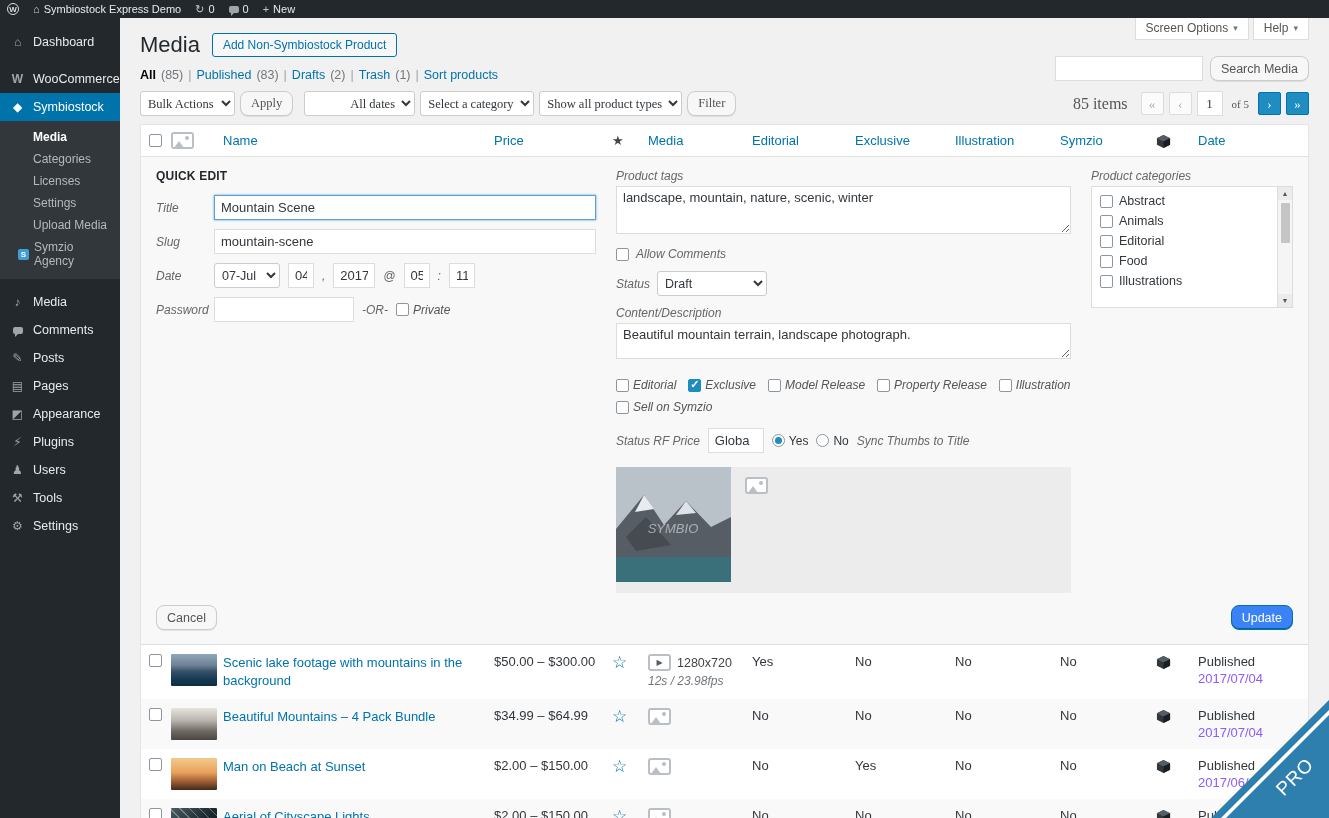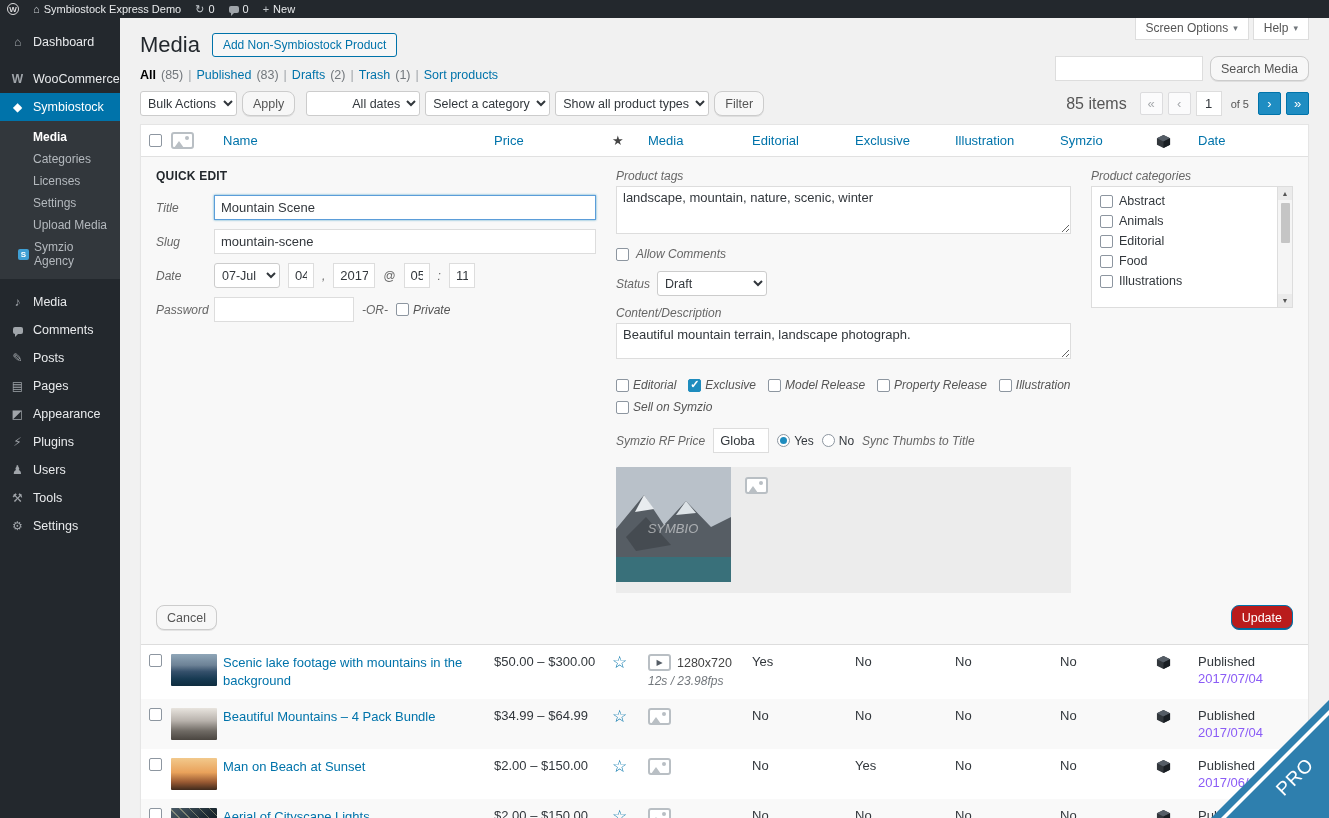--- a/index.html
+++ b/index.html
@@ -25,21 +25,21 @@
   .submenu-item { padding:4px 6px 4px 33px; color:#b4b9be; font-size:12px; cursor:pointer; display:flex; gap:5px; align-items:center; }
   .submenu-item.current { color:#fff; font-weight:bold; }
   .submenu-item.with-badge { padding-left:18px; }
   .symzio-badge { width:11px; height:11px; background:#3f9fd4; color:#fff; font-size:8px; font-weight:bold; display:inline-flex; align-items:center; justify-content:center; border-radius:2px; flex:none; }
 
   
   select { font-family:inherit; font-size:12.5px; color:#32373c; height:25px; border:1px solid #ccc; background:#fff; border-radius:3px; padding:0 3px; cursor:pointer; }
   input[type=text] { font-family:inherit; font-size:13px; color:#32373c; border:1px solid #ddd; background:#fff; padding:2px 6px; height:25px; }
   textarea { font-family:inherit; font-size:13px; color:#32373c; border:1px solid #ddd; background:#fff; padding:3px 6px; width:100%; resize:vertical; }
   .btn { font-family:inherit; display:inline-flex; align-items:center; justify-content:center; padding:0 10px; height:25px; background:#f7f7f7; border:1px solid #ccc; border-radius:8px; color:#555; font-size:12.5px; cursor:pointer; box-shadow:0 1px 0 rgba(0,0,0,.08); }
-  .btn-primary { background:#b91c1c; border-color:#0073aa; color:#fff; box-shadow:inset 0 -1px 0 #006799; }
+  .btn-primary { background:#3b82f6; border-color:#0073aa; color:#fff; box-shadow:inset 0 -1px 0 #006799; }
   input[type=checkbox], input[type=radio] { -webkit-appearance:none; appearance:none; width:13px; height:13px; border:1px solid #8d96a0; background:#fff; margin:0; position:relative; cursor:pointer; flex:none; border-radius:2px; }
   input[type=radio] { border-radius:50%; }
   input[type=checkbox]:checked { background:#1e8cbe; border-color:#1e8cbe; }
   input[type=checkbox]:checked::before { content:"\2713"; position:absolute; top:-2px; left:1px; color:#fff; font-size:11px; font-weight:bold; }
   input[type=radio]:checked::before { content:""; position:absolute; top:2px; left:2px; width:7px; height:7px; border-radius:50%; background:#1e8cbe; }
 
   
   #main { position:absolute; top:18px; left:120px; right:0; bottom:0; padding:0 20px; }
   .screen-meta { position:absolute; top:0; right:20px; display:flex; gap:4px; z-index:5; }
   .meta-tab { background:#fff; border:1px solid #ddd; border-top:none; padding:3px 10px 4px; font-size:12px; color:#555; display:flex; align-items:center; gap:5px; cursor:pointer; }
@@ -47,21 +47,21 @@
   .title-row { display:flex; align-items:center; gap:12px; padding-top:14px; }
   h1.page-title { font-size:22px; font-weight:400; color:#23282d; }
   .add-btn { border:1px solid #0073aa; color:#0073aa; background:#f7f7f7; font-size:12px; padding:4px 10px; border-radius:3px; cursor:pointer; }
   .search-box { position:absolute; top:38px; right:20px; display:flex; gap:7px; align-items:center; }
   .search-input { width:148px; height:25px; }
   .subsubsub { display:flex; align-items:center; gap:5px; font-size:12.5px; margin-top:10px; color:#444; }
   .subsubsub a { color:#0073aa; cursor:pointer; }
   .subsubsub .current-view { color:#000; font-weight:bold; }
   .subsubsub .count { color:#72777c; }
   .sep { color:#a0a5aa; }
-  .tablenav { display:flex; align-items:center; gap:5px; margin:9px 0 8px; }
+  .tablenav { display:flex; align-items:center; gap:5px; margin:9px 0 8px;font-family:Liberation Serif, serif; }
   .tn-spacer { flex:1; }
   .displaying-num { color:#555; font-size:16px; margin-right:8px; }
   .pg-btn { width:23px; height:23px; display:inline-flex; align-items:center; justify-content:center; border-radius:2px; font-size:13px; cursor:pointer; }
   .pg-btn.disabled { background:#fbfbfc; border:1px solid #dcdcde; color:#a7aaad; }
   .pg-btn.enabled { background:#1f8dc2; border:1px solid #0073aa; color:#fff; }
   .pg-input { width:26px; height:23px; text-align:center; padding:0; font-size:12.5px; }
   .pg-of { color:#555; font-size:11px; margin:0 4px; }
 
   
   .list-table { background:#fff; border:1px solid #e5e5e5; box-shadow:0 1px 1px rgba(0,0,0,.04); }
@@ -400,21 +400,21 @@
             <label class="qe-flag">
               <input type="checkbox" style="">
               <span>Illustration</span>
             </label>
             <label class="qe-flag">
               <input type="checkbox" style="">
               <span>Sell on Symzio</span>
             </label>
           </div>
           <div class="qe-rf">
-            <span class="qe-ital">Symzio RF Price</span>
+            <span class="qe-ital">Status RF Price</span>
             <input type="text" style="width: 56px;" value="Globa">
             <label class="qe-radio">
               <input type="radio" name="rf" checked="" style="">
               <span>Yes</span>
             </label>
             <label class="qe-radio">
               <input type="radio" name="rf" style="">
               <span>No</span>
             </label>
             <span class="qe-ital">Sync Thumbs to Title</span>

